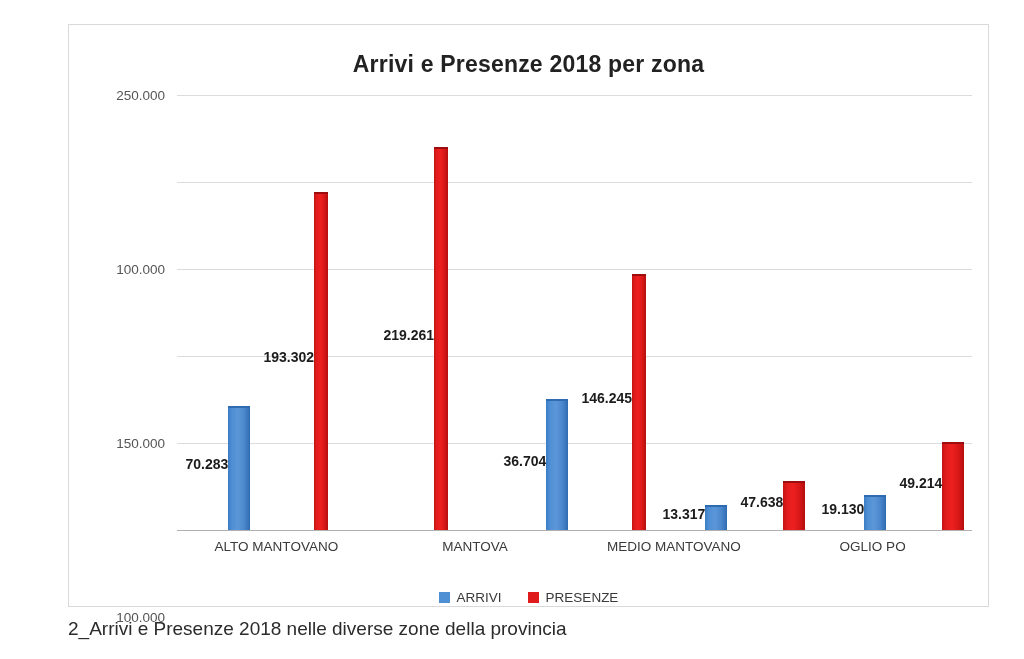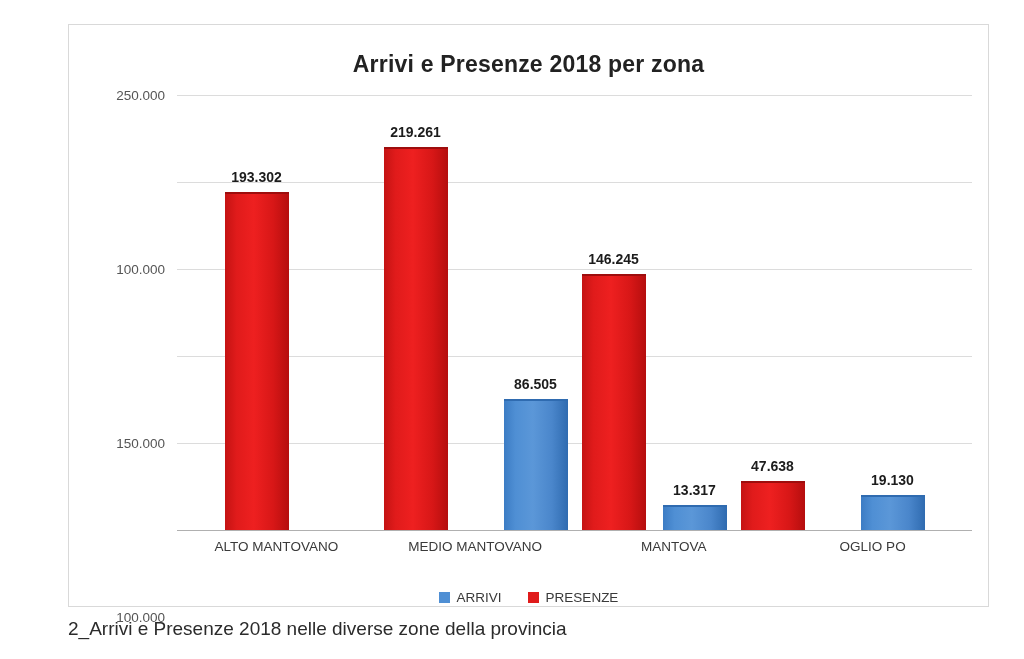--- a/index.html
+++ b/index.html
@@ -105,21 +105,21 @@
     height: 100%;
     display: flex;
     align-items: flex-end;
     justify-content: center;
     gap: 14px;
   }
   .barwrap {
     position: relative;
     width: 64px;
     display: flex;
-    flex-direction: column;
+    flex-direction: row;
     justify-content: flex-end;
     align-items: center;
   }
   .bar {
     width: 64px;
     position: relative;
   }
   .bar.arrivi {
     background: linear-gradient(to right, #3c7cc4 0%, #4f8fd4 18%, #5b97d8 45%, #4a86cb 75%, #2f6bb0 100%);
     border-top: 2px solid #2f6bb0;
@@ -212,37 +212,41 @@
           <div class="gridline" style="top: 261px;">
             <div class="ytick" style="top: 261px;">100.000</div>
           </div>
           <div class="gridline" style="top: 348px;"></div>
           <div class="axis-line" style="top: 435px;"></div>
         </div>
       <div id="groups">
           <div class="group">
             <div class="bars">
               <div class="barwrap">
+                <div class="datalabel">70.283</div>
+                <div class="bar arrivi" style="height: 122.292px;"></div>
+              </div>
+              <div class="barwrap">
                 <div class="datalabel">193.302</div>
                 <div class="bar presenze" style="height: 336.345px;"></div>
               </div>
             </div>
           </div>
           <div class="group">
             <div class="bars">
               <div class="barwrap">
                 <div class="datalabel">219.261</div>
                 <div class="bar presenze" style="height: 381.514px;"></div>
               </div>
             </div>
           </div>
           <div class="group">
             <div class="bars">
               <div class="barwrap">
-                <div class="datalabel">86.505</div>
+                <div class="datalabel">36.704</div>
                 <div class="bar arrivi" style="height: 128.722px;"></div>
               </div>
               <div class="barwrap">
                 <div class="datalabel">146.245</div>
                 <div class="bar presenze" style="height: 254.466px;"></div>
               </div>
             </div>
           </div>
           <div class="group">
             <div class="bars">
@@ -255,29 +259,33 @@
                 <div class="bar presenze" style="height: 46.8895px;"></div>
               </div>
             </div>
           </div>
           <div class="group">
             <div class="bars">
               <div class="barwrap">
                 <div class="datalabel">19.130</div>
                 <div class="bar arrivi" style="height: 33.2862px;"></div>
               </div>
+              <div class="barwrap">
+                <div class="datalabel">49.214</div>
+                <div class="bar presenze" style="height: 85.6324px;"></div>
+              </div>
             </div>
           </div>
         </div>
     </div>
 
     <div id="xlabels">
         <div class="xlabel">ALTO MANTOVANO</div>
+        <div class="xlabel">MANTOVA</div>
         <div class="xlabel">MEDIO MANTOVANO</div>
-        <div class="xlabel">MANTOVA</div>
         <div class="xlabel">OGLIO PO</div>
       </div>
 
     <div id="legend">
         <div class="legend-item">
           <span class="swatch arrivi"></span>
           <span>ARRIVI</span>
         </div>
         <div class="legend-item">
           <span class="swatch presenze"></span>

